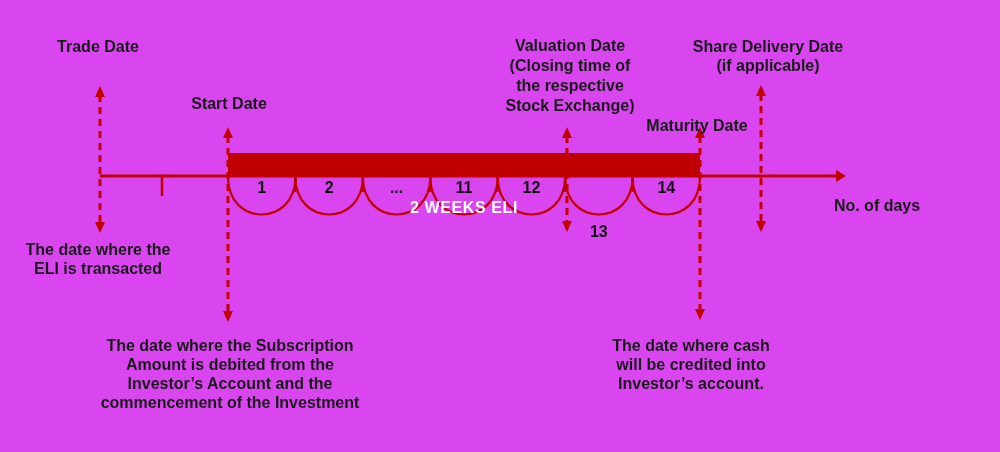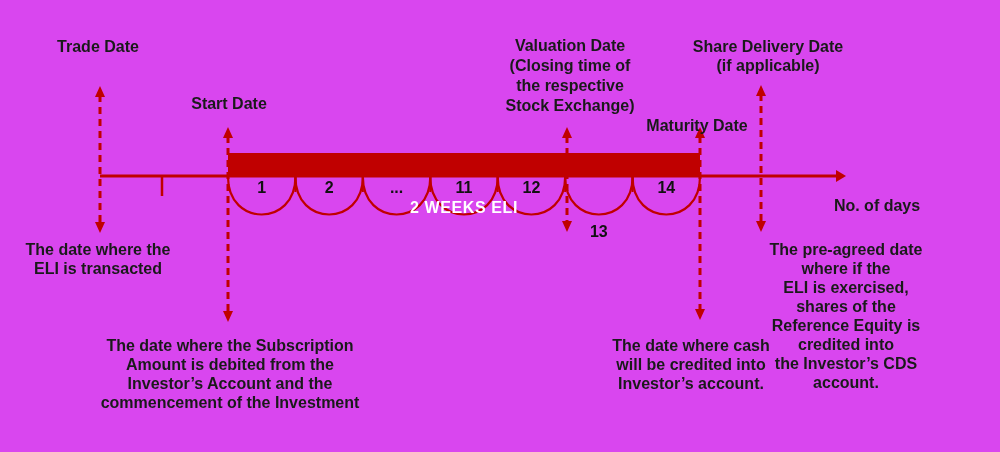--- a/index.html
+++ b/index.html
@@ -114,18 +114,14 @@
   <div class="lbl" style="left:230px;top:336px;">The date where the Subscription
 Amount is debited from the
 Investor’s Account and the
 commencement of the Investment</div>
 
 
   <div class="lbl" style="left:691px;top:336px;">The date where cash
 will be credited into
 Investor’s account.</div>
 
-  <div class="lbl" style="left:846px;top:240px;">The pre-agreed date where if the
-ELI is exercised, shares of the
-Reference Equity is credited into
-the Investor’s CDS account.</div>
 
 </div>
 
 </body></html>

